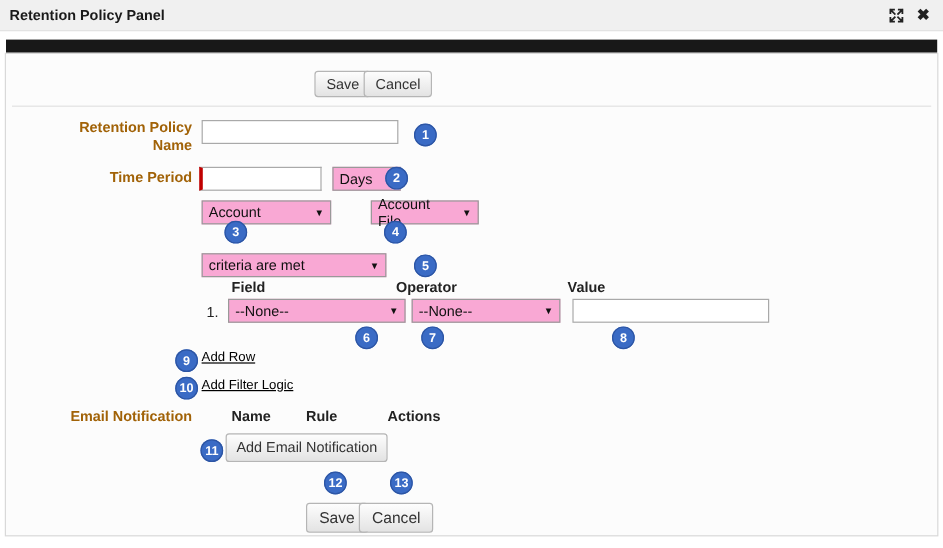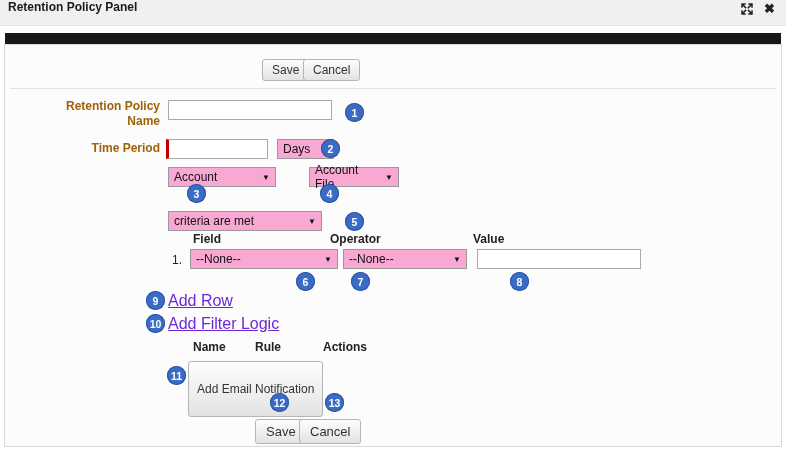--- a/index.html
+++ b/index.html
@@ -7,21 +7,21 @@
   body {
     width:786px; height:457px; position:relative; overflow:hidden;
     font-family:"Liberation Sans", sans-serif; color:#222;
   }
   .stage { position:absolute; left:0; top:0; width:786px; height:457px; }
 
   
   .titlebar {
     position:absolute; left:0; top:0; width:786px; height:26px;
     background:#f0f0f0; border-bottom:1px solid #e3e3e3;
-    display:flex; align-items:flex-start; padding:0 8px;
+    display:flex; align-items:center; padding:0 8px;
   }
   .title { font-size:12px; font-weight:bold; color:#1a1a1a; }
   .win-controls { margin-left:auto; display:flex; gap:6px; align-items:center; }
   .win-btn {
     width:17px; height:17px; display:flex; align-items:center; justify-content:center;
     cursor:pointer; color:#222; font-size:13px; font-weight:bold; line-height:1;
   }
 
   
   .blackbar { position:absolute; left:5px; top:33px; width:776px; height:11px; background:#181818; }
@@ -52,21 +52,21 @@
   }
   .tinput.req { border-left:3px solid #c00000; }
   .dropdown {
     position:absolute; height:20px; background:#f9a8d4; border:1px solid #999;
     display:flex; align-items:center; font-size:12px; color:#111;
     padding-left:5px; cursor:pointer;
   }
   .dropdown .arrow { margin-left:auto; font-size:8px; color:#111; padding:0 5px; }
   .hdr { position:absolute; font-size:12px; font-weight:bold; color:#222; }
   .rownum { position:absolute; font-size:12px; color:#222; }
-  .link { position:absolute; font-size:16px; color:#6d28d9; text-decoration:underline; cursor:pointer; }
+  .link { position:absolute; font-size:11px; color:#000000; text-decoration:underline; cursor:pointer; }
 
   
   .badge {
     position:absolute; width:19px; height:19px; border-radius:50%;
     background:#3a6bc5; box-shadow:inset 0 0 0 1px #2d55a3;
     color:#fff; font-size:10.5px; font-weight:bold;
     display:flex; align-items:center; justify-content:center;
   }
 </style>
 </head>
@@ -137,24 +137,25 @@
   </div>
   <div class="dropdown" style="left:343px;top:249px;width:124px">
     <span>--None--</span>
     <span class="arrow">▼</span>
   </div>
   <input class="tinput" style="left: 477px; top: 249px; width: 164px;" value="">
 
   <div class="link" style="left:168px;top:292px">Add Row</div>
   <div class="link" style="left:168px;top:315px">Add Filter Logic</div>
 
+  <div class="flabel" style="top:340px">Email Notification</div>
   <div class="hdr" style="left:193px;top:340px">Name</div>
   <div class="hdr" style="left:255px;top:340px">Rule</div>
   <div class="hdr" style="left:323px;top:340px">Actions</div>
-  <button class="btn" style="left:188px;top:361px;padding:20px 8px">Add Email Notification</button>
+  <button class="btn" style="left:188px;top:361px;padding:4px 8px">Add Email Notification</button>
 
   <button class="btn big" style="left:255px;top:419px">Save</button>
   <button class="btn big" style="left:299px;top:419px">Cancel</button>
 
   <div class="badge" style="left:345px;top:103px">1</div>
   <div class="badge" style="left:321px;top:139px">2</div>
   <div class="badge" style="left:187px;top:184px">3</div>
   <div class="badge" style="left:320px;top:184px">4</div>
   <div class="badge" style="left:345px;top:212px">5</div>
   <div class="badge" style="left:296px;top:272px">6</div>

